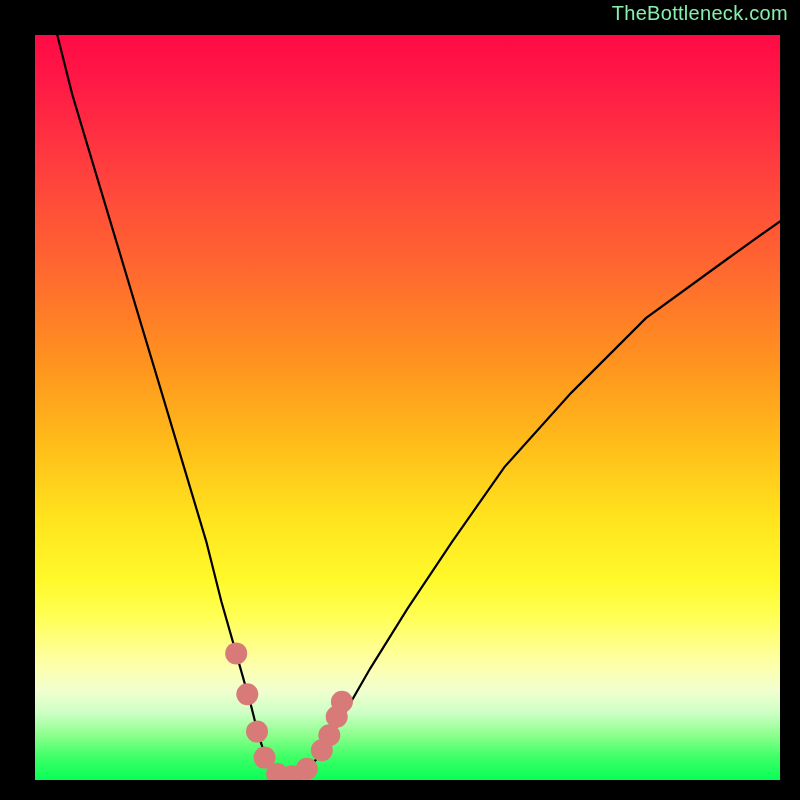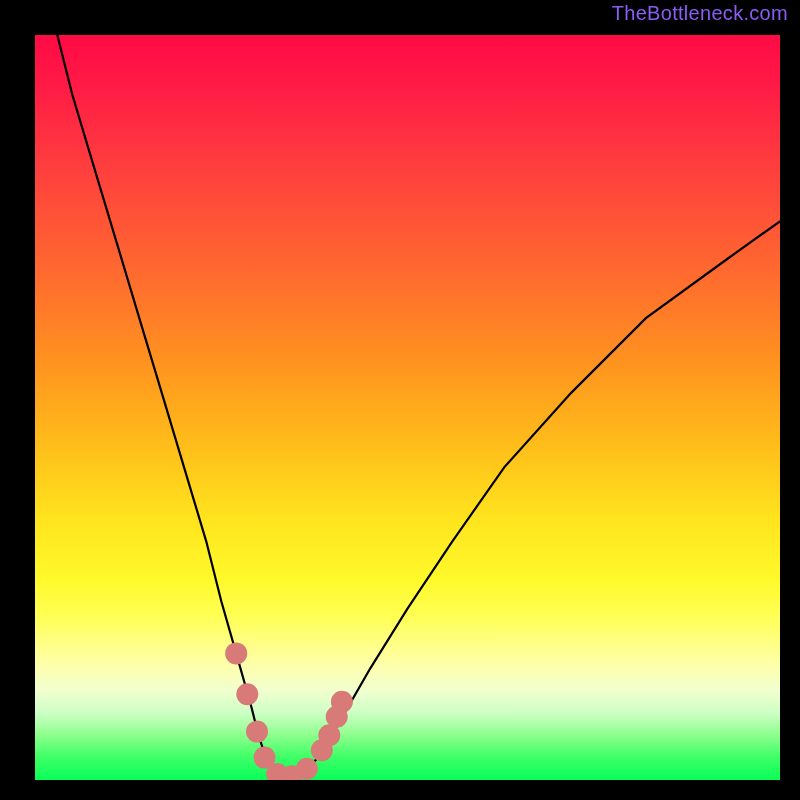--- a/index.html
+++ b/index.html
@@ -43,21 +43,21 @@
       #cdffc4 91%,
       #8cff8c 94%,
       #3cff66 97%,
       #08ff58 100%
     );
   }
   .watermark {
     position: absolute;
     top: 2px;
     right: 12px;
-    color: #8b5cf6;
+    color: #86efac;
     font-size: 20px;
     font-weight: 500;
     letter-spacing: 0.3px;
     user-select: none;
   }
   svg.curve {
     position: absolute;
     left: 0;
     top: 0;
     width: 745px;

